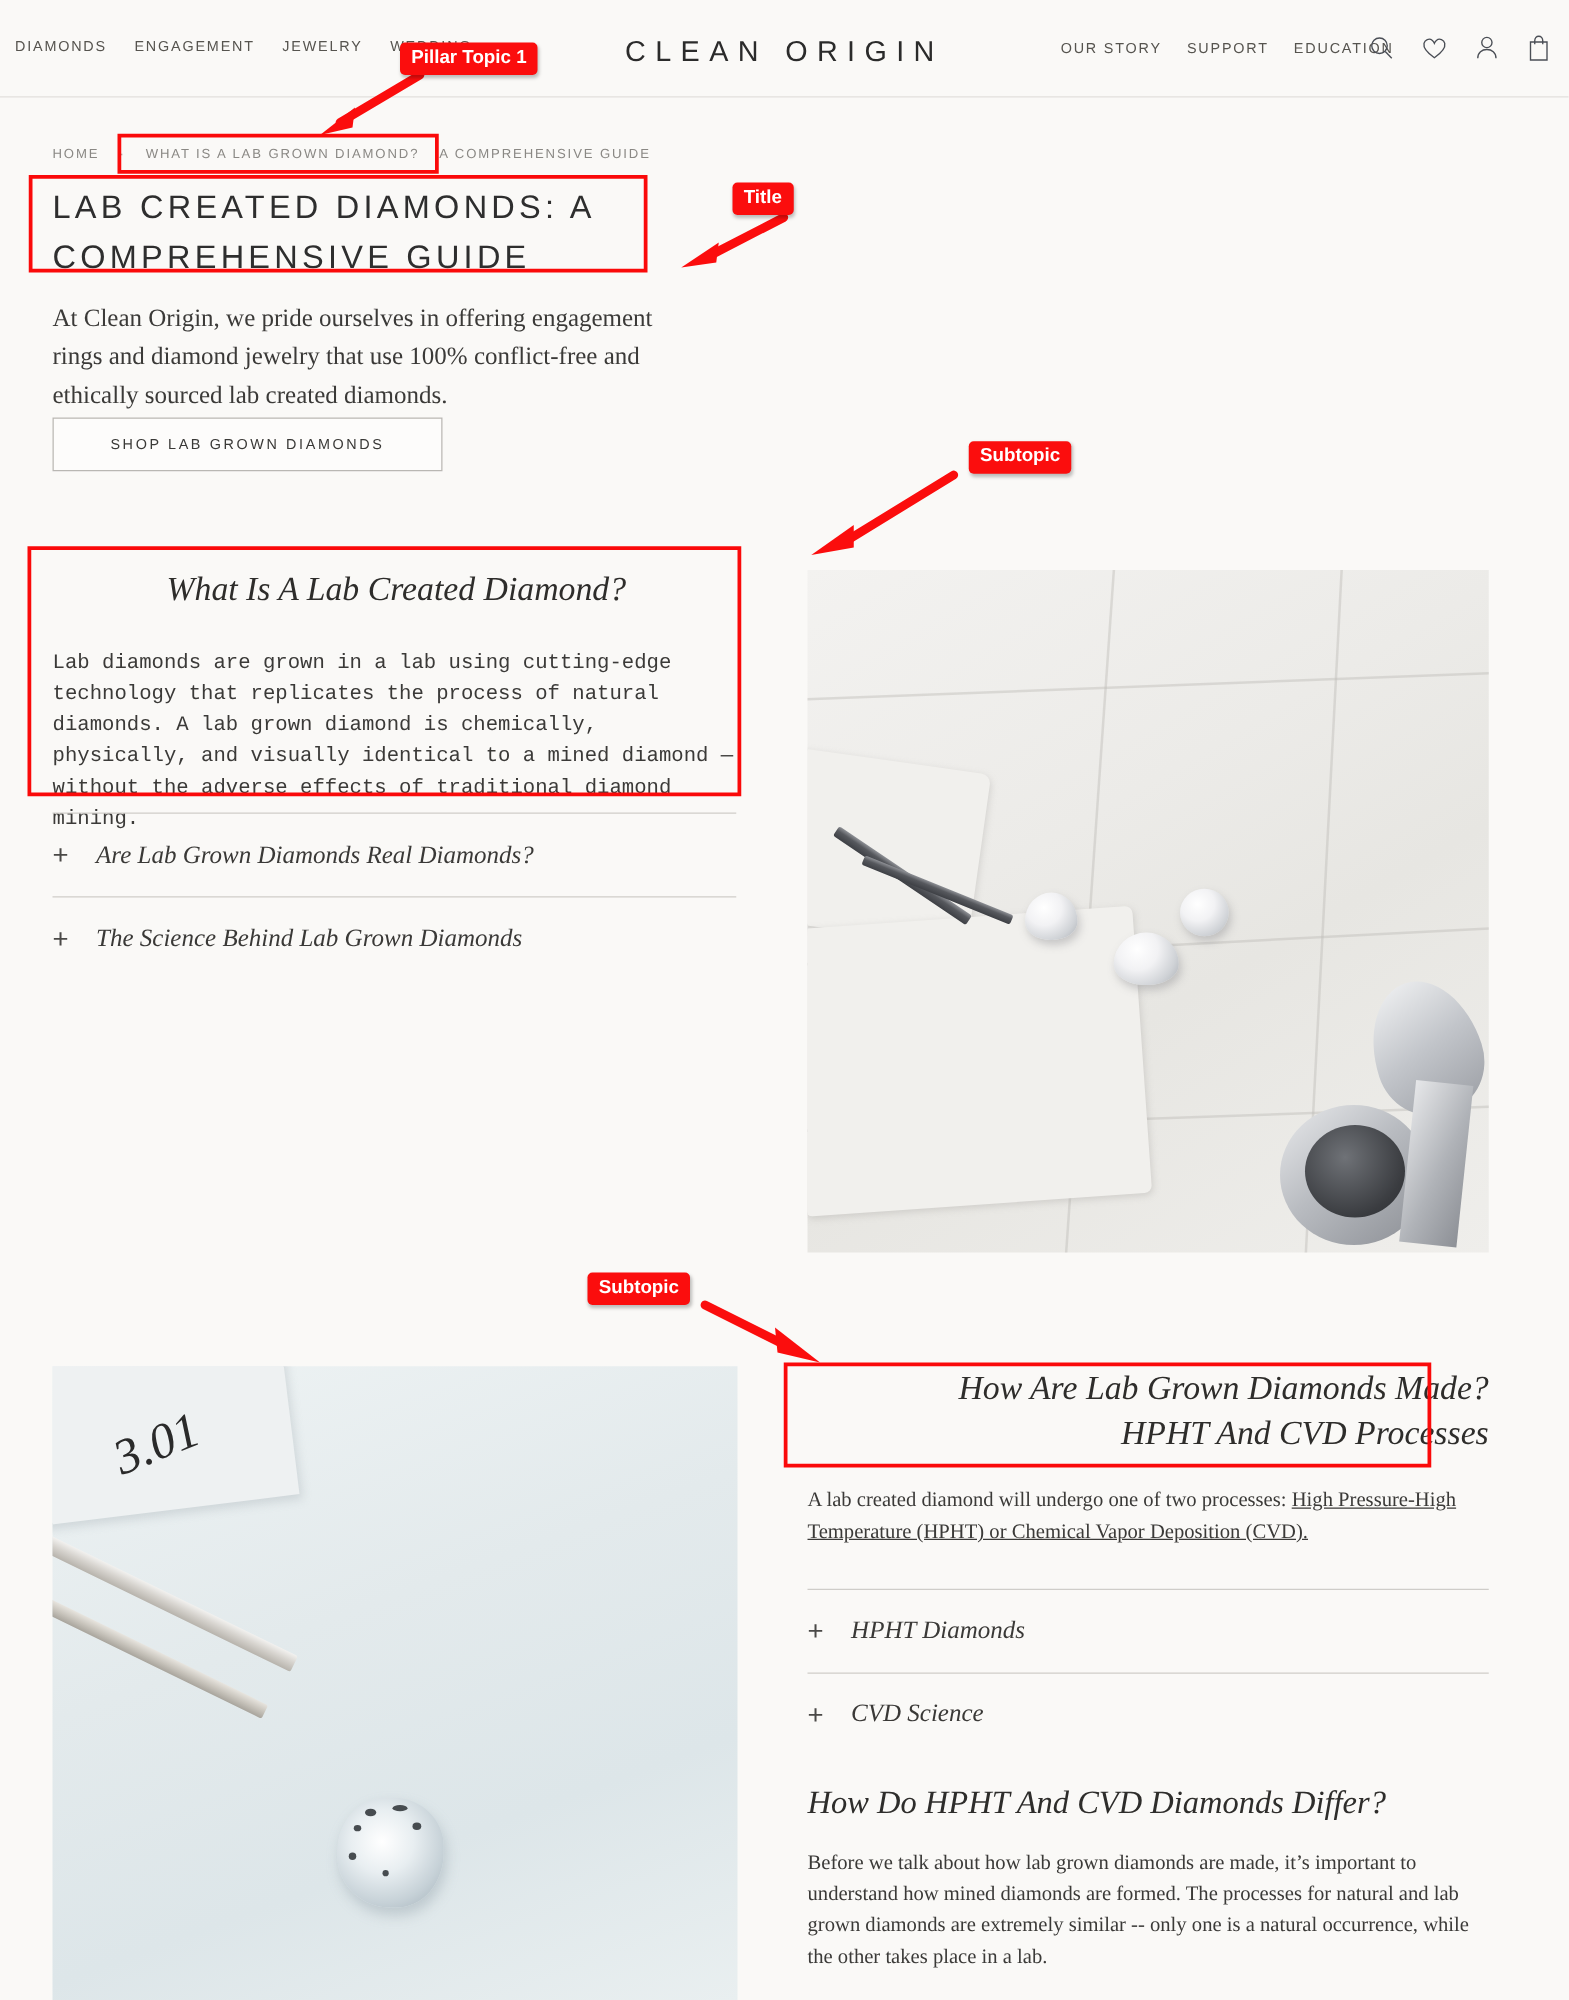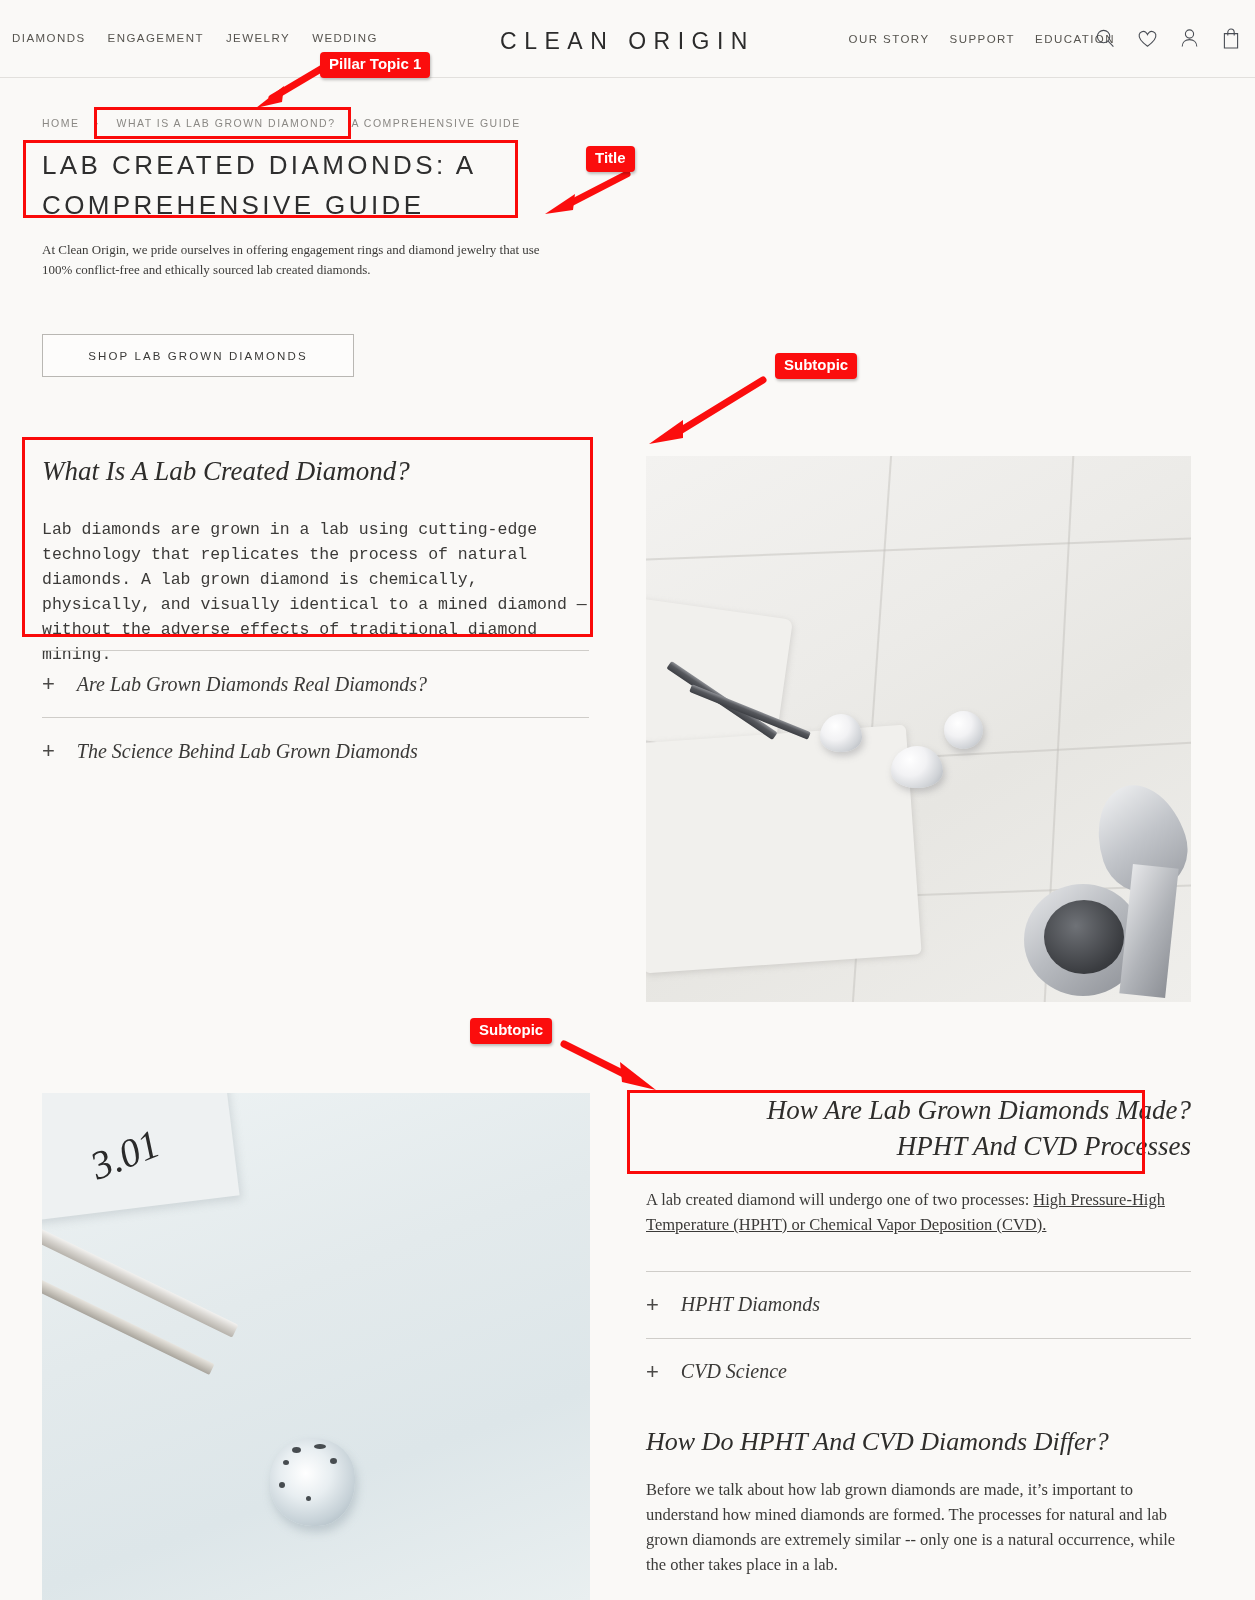--- a/index.html
+++ b/index.html
@@ -96,21 +96,21 @@
     color: #2e2e2e;
     font-weight: 400;
     text-transform: uppercase;
     font-family: "Liberation Sans", sans-serif;
   }
   .intro-para {
     position: absolute;
     left: 42px; top: 240px;
     width: 515px;
     font-family: "Liberation Serif", serif;
-    font-size: 13px;
+    font-size: 20px;
     line-height: 1.52;
     color: #3b3a38;
   }
   .shop-btn {
     position: absolute;
     left: 42px; top: 334px;
     width: 312px; height: 43px;
     background: #fdfcfb;
     border: 1px solid #b9b7b3;
     color: #3a3937;
@@ -127,20 +127,21 @@
     left: 42px; top: 455px;
     width: 550px;
   }
   .sec-heading {
     font-family: "Liberation Serif", serif;
     font-style: italic;
     font-size: 27px;
     color: #2e2d2b;
     font-weight: 400;
     line-height: 1.25;
+    text-align: center;
   }
   .sec-para {
     margin-top: 28px;
     font-family: Liberation Mono, monospace;
     font-size: 16.5px;
     line-height: 1.52;
     color: #3b3a38;
   }
   .accordion {
     position: absolute;
@@ -449,21 +450,21 @@
 
     <h3 class="sec2-sub">How Do HPHT And CVD Diamonds Differ?</h3>
     <p class="sec2-body">Before we talk about how lab grown diamonds are made, it’s important to understand how mined diamonds are formed. The processes for natural and lab grown diamonds are extremely similar -- only one is a natural occurrence, while the other takes place in a lab.</p>
   </div>
 
   <div class="anno-box" style="left:94px; top:107px; width:257px; height:32px;"></div>
   <svg class="anno-arrow" style="left:240px; top:52px;" width="110" height="60" viewBox="0 0 110 60">
     <path d="M96 8 L32 46" stroke="#FB0D0D" stroke-width="7" stroke-linecap="round"></path>
     <path d="M16 56 L44 34 L42 50 Z" fill="#FB0D0D"></path>
   </svg>
-  <div class="anno-tag" style="left:320px; top:52px;">Pillar Topic 1</div>
+  <div class="anno-tag" style="left:320px; top:34px;">Pillar Topic 1</div>
 
   <div class="anno-box" style="left:23px; top:140px; width:495px; height:78px;"></div>
   <svg class="anno-arrow" style="left:527px; top:168px;" width="110" height="52" viewBox="0 0 110 52">
     <path d="M100 6 L38 38" stroke="#FB0D0D" stroke-width="7" stroke-linecap="round"></path>
     <path d="M18 46 L48 26 L46 42 Z" fill="#FB0D0D"></path>
   </svg>
   <div class="anno-tag" style="left:586px; top:146px;">Title</div>
 
   <div class="anno-box" style="left:22px; top:437px; width:571px; height:200px;"></div>
   <svg class="anno-arrow" style="left:635px; top:372px;" width="140" height="78" viewBox="0 0 140 78">

